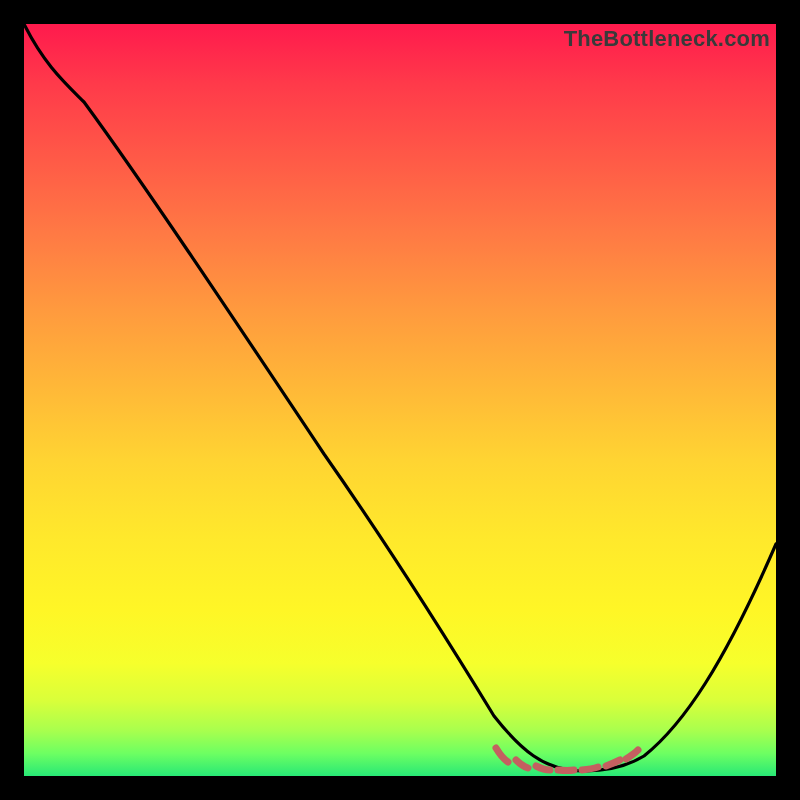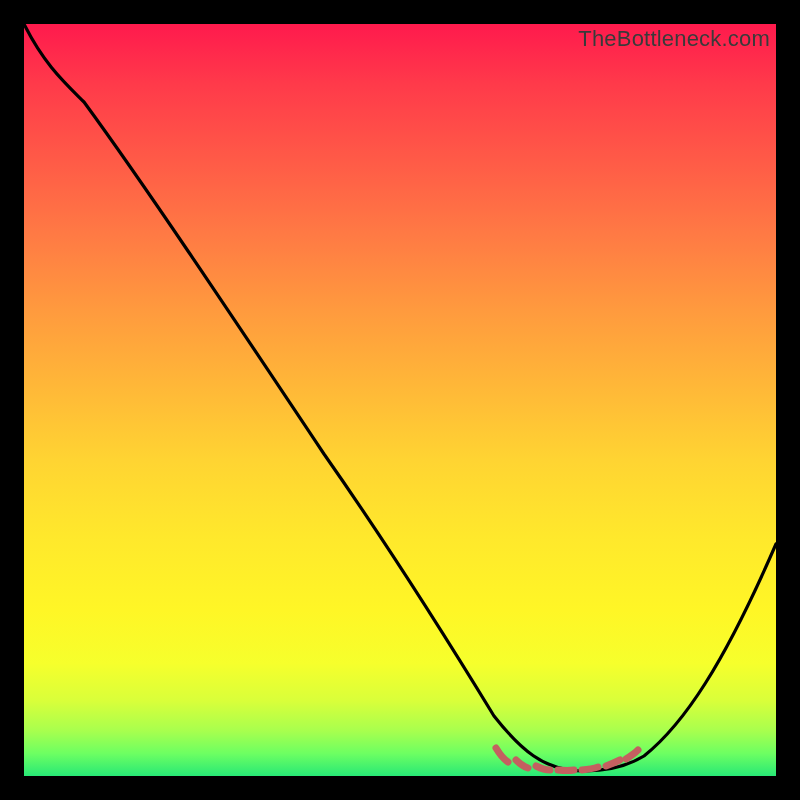--- a/index.html
+++ b/index.html
@@ -42,21 +42,21 @@
       #6dff62 97%,
       #28e876 100%
     );
   }
   .watermark {
     position: absolute;
     top: 2px;
     right: 6px;
     color: #3a3a3a;
     font-size: 22px;
-    font-weight: 400;
+    font-weight: 700;
     letter-spacing: 0.2px;
     text-shadow: 0 0 1px rgba(255,255,255,0.05);
   }
   svg.curve {
     position: absolute;
     left: 0;
     top: 0;
     width: 100%;
     height: 100%;
   }

